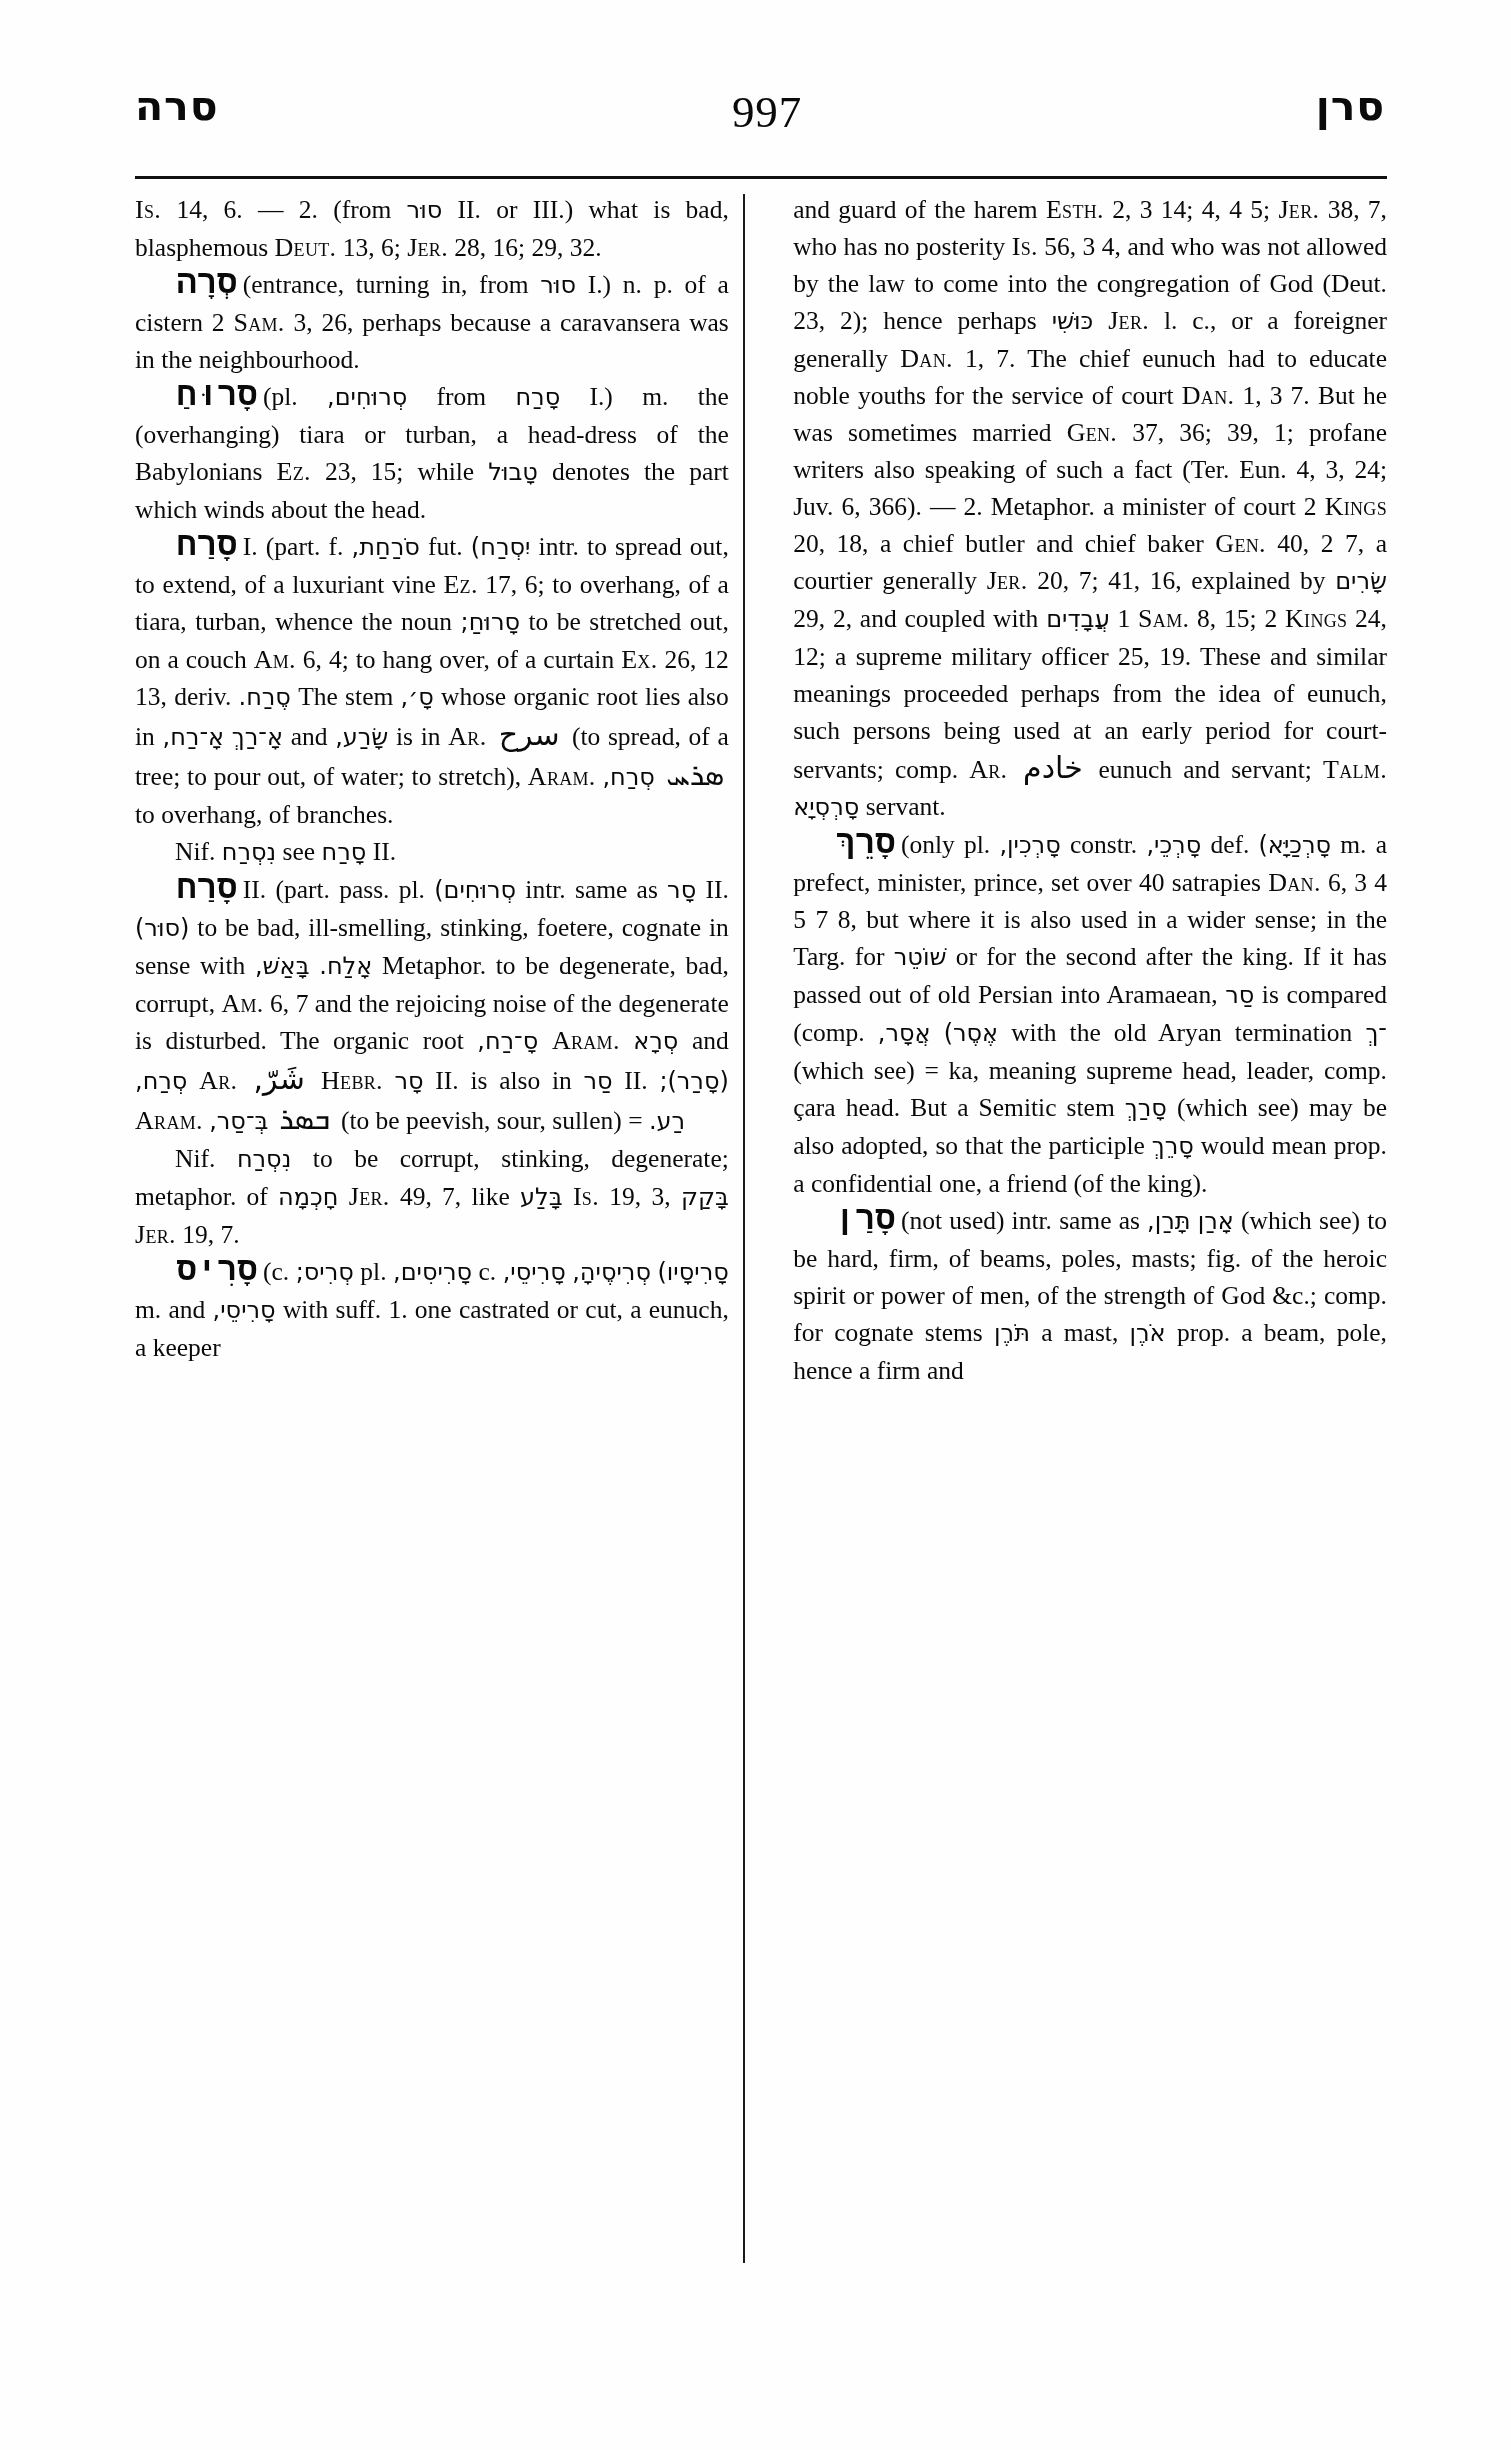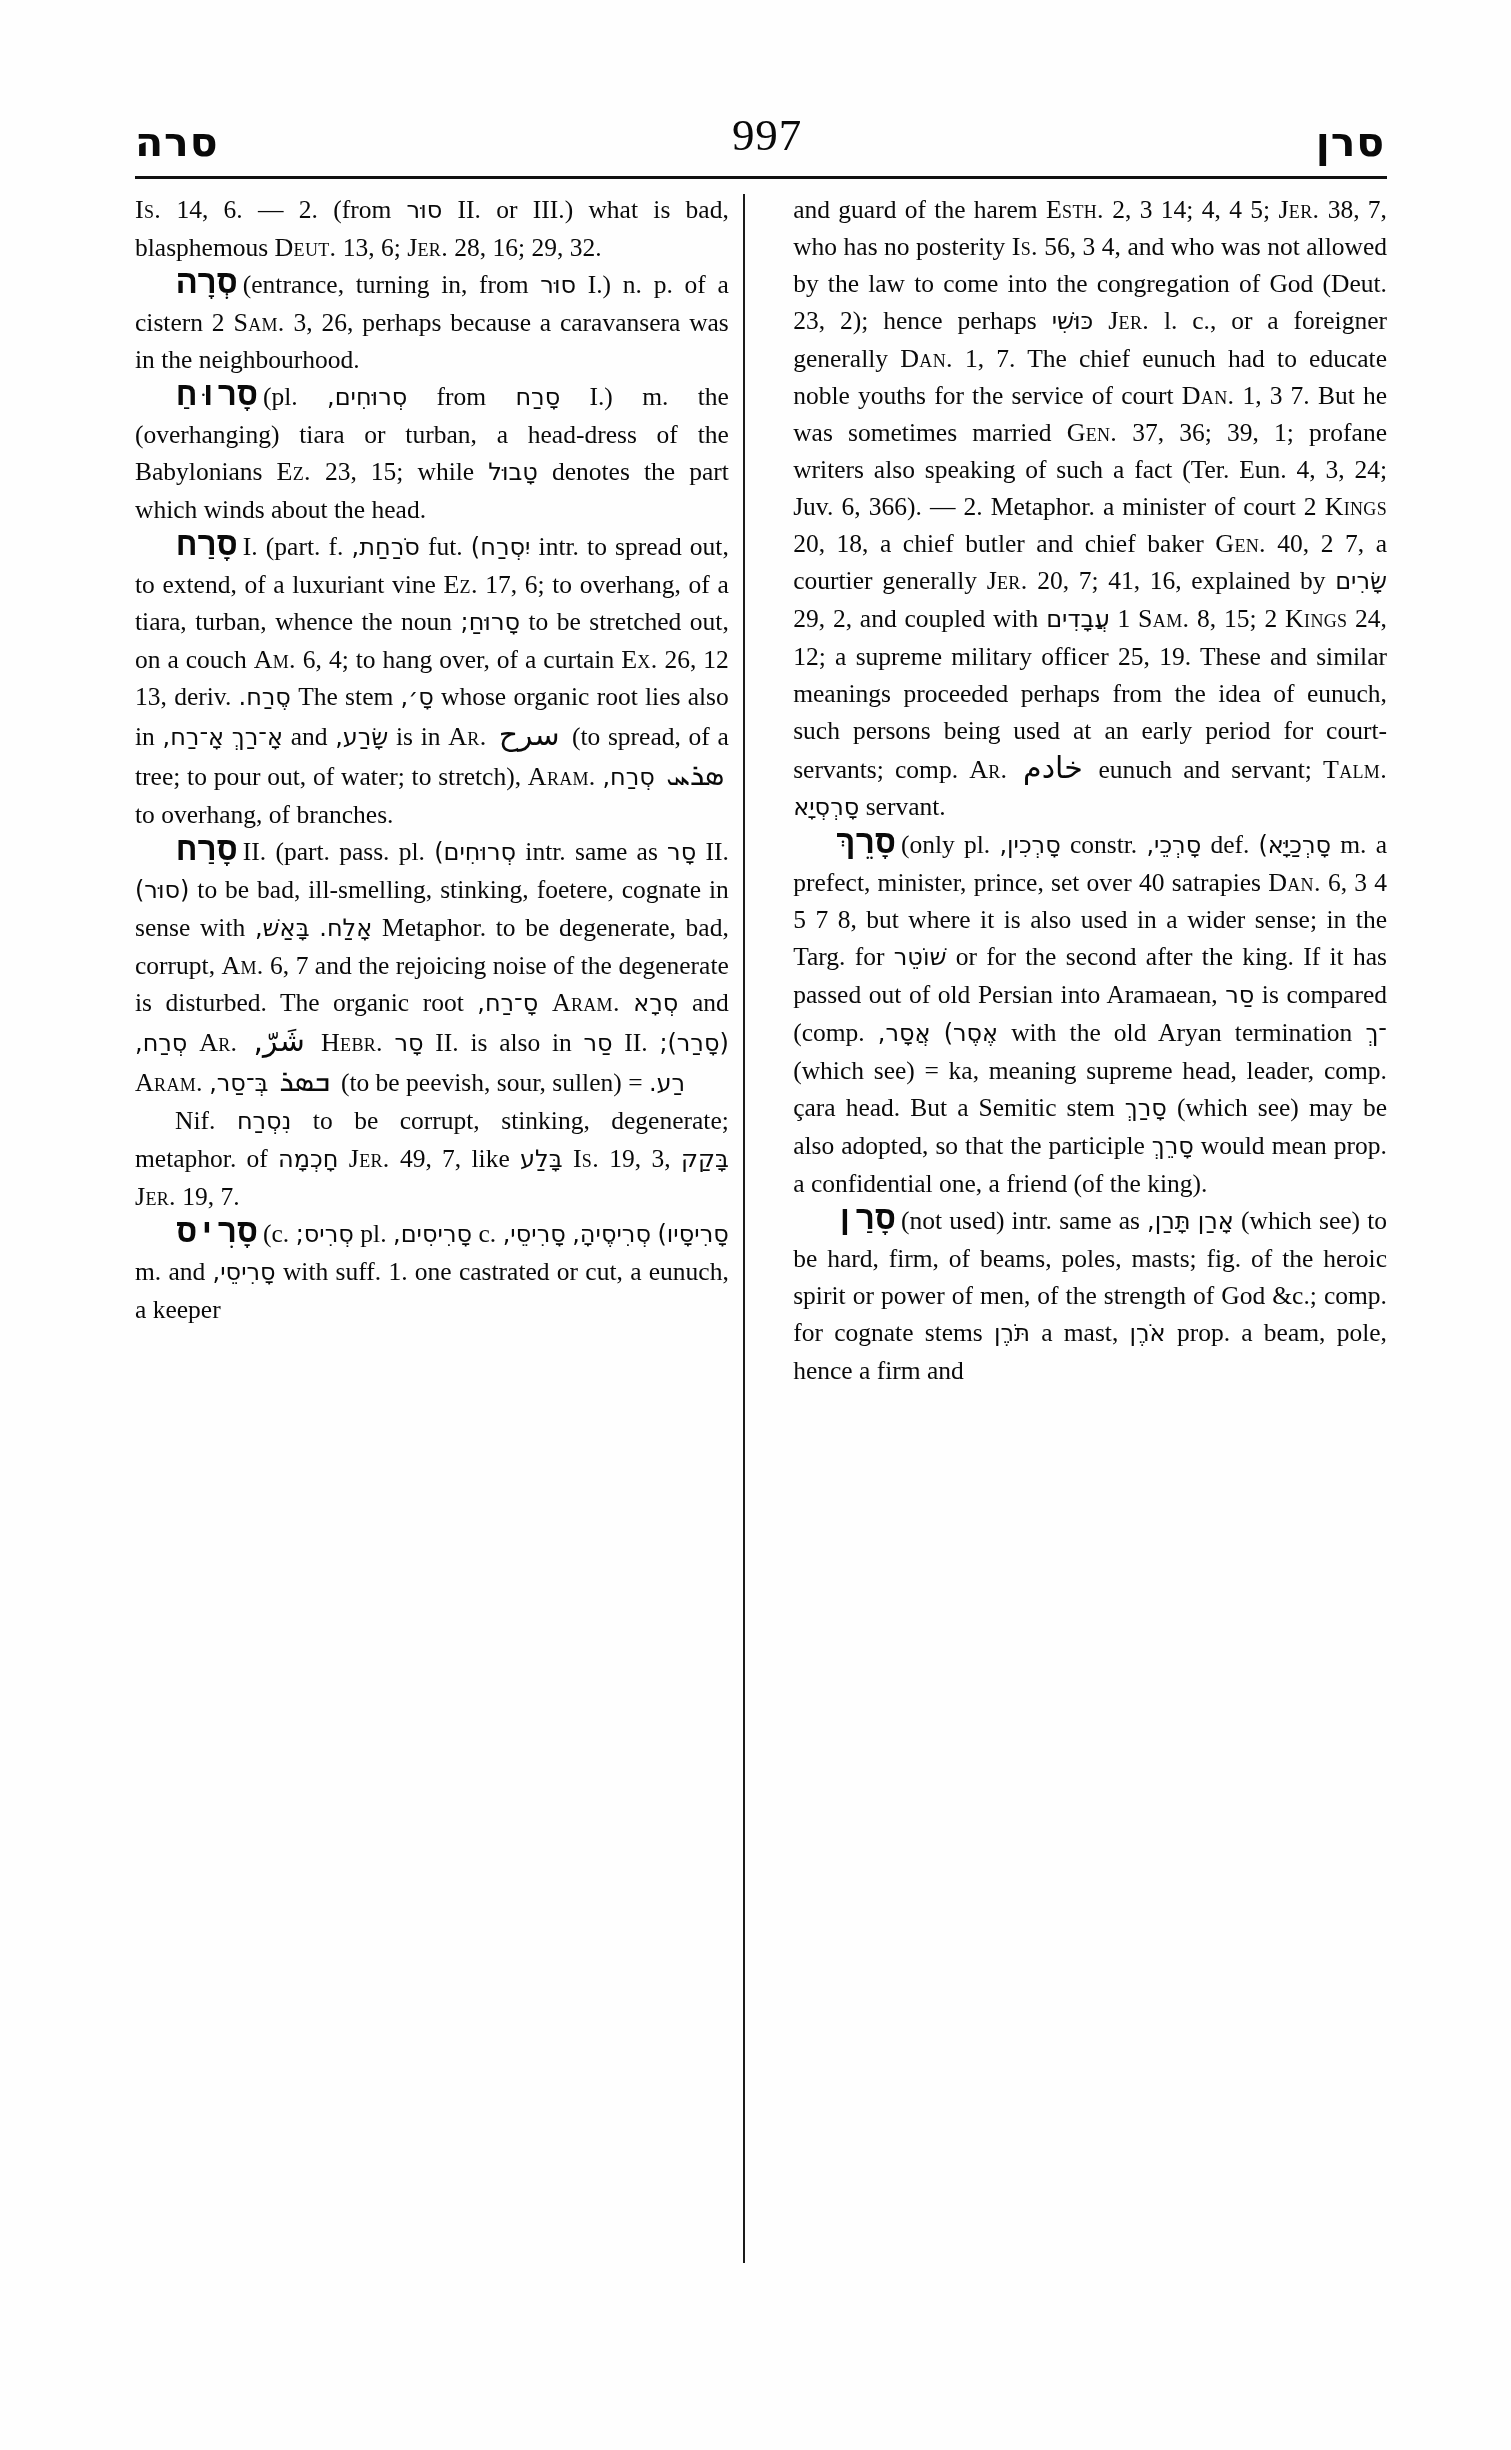--- a/index.html
+++ b/index.html
@@ -24,21 +24,20 @@
   }
 
   
   .running-head {
     position: absolute;
     left: 135px;
     top: 86px;
     width: 1250px;
     height: 77px;
     display: flex;
-    align-items: flex-end;
     justify-content: space-between;
   }
   .head-heb {
     font-family: "DejaVu Sans", sans-serif;
     font-size: 41px;
     font-weight: 700;
     line-height: 1;
     direction: rtl;
     letter-spacing: 0.9px;
   }
@@ -134,20 +133,21 @@
 
   <div class="col-divider"></div>
 
   <div class="columns">
 
     <div class="col col-left">
       <p class="para"><span><span class="sc">Is.</span> 14, 6. — 2. (from <span class="heb">סוּר</span> II. or III.) what is bad, blasphemous <span class="sc">Deut.</span> 13, 6; <span class="sc">Jer.</span> 28, 16; 29, 32.</span></p>
       <p class="para indent"><span class="lemma">סְרָה</span><span>(entrance, turning in, from <span class="heb">סוּר</span> I.) n. p. of a cistern 2 <span class="sc">Sam.</span> 3, 26, perhaps because a caravansera was in the neighbourhood.</span></p>
       <p class="para indent"><span class="lemma">סָרוּחַ</span><span>(pl. <span class="heb">סְרוּחִים,</span> from <span class="heb">סָרַח</span> I.) m. the (overhanging) tiara or turban, a head-dress of the Babylonians <span class="sc">Ez.</span> 23, 15; while <span class="heb">טָבוּל</span> denotes the part which winds about the head.</span></p>
       <p class="para indent"><span class="lemma">סָרַח</span><span class="roman">I. </span><span>(part. f. <span class="heb">סֹרַחַת,</span> fut. <span class="heb">יִסְרַח)</span> intr. to spread out, to extend, of a luxuriant vine <span class="sc">Ez.</span> 17, 6; to overhang, of a tiara, turban, whence the noun <span class="heb">סָרוּחַ;</span> to be stretched out, on a couch <span class="sc">Am.</span> 6, 4; to hang over, of a curtain <span class="sc">Ex.</span> 26, 12 13, deriv. <span class="heb">סֶרַח.</span> The stem <span class="heb">סָ׳,</span> whose organic root lies also in <span class="heb">אָ־רַח,</span> <span class="heb">אָ־רַךְ</span> and <span class="heb">שָׂרַע,</span> is in <span class="sc">Ar.</span> <span class="ara">سرح</span> (to spread, of a tree; to pour out, of water; to stretch), <span class="sc">Aram.</span> <span class="heb">סְרַח,</span> <span class="ara">ܣܪܚ</span> to overhang, of branches.</span></p>
+      <p class="para indent"><span>Nif. <span class="heb">נִסְרַח</span> see <span class="heb">סָרַח</span> II.</span></p>
       <p class="para indent"><span class="lemma">סָרַח</span><span class="roman">II. </span><span>(part. pass. pl. <span class="heb">סְרוּחִים)</span> intr. same as <span class="heb">סָר</span> II. <span class="heb">(סוּר)</span> to be bad, ill-smelling, stinking, foetere, cognate in sense with <span class="heb">בָּאַשׁ,</span> <span class="heb">אָלַח.</span> Metaphor. to be degenerate, bad, corrupt, <span class="sc">Am.</span> 6, 7 and the rejoicing noise of the degenerate is disturbed. The organic root <span class="heb">סָ־רַח,</span> <span class="sc">Aram.</span> <span class="heb">סְרָא</span> and <span class="heb">סְרַח,</span> <span class="sc">Ar.</span> <span class="ara">شَرّ,</span> <span class="sc">Hebr.</span> <span class="heb">סָר</span> II. is also in <span class="heb">סַר</span> II. <span class="heb">(סָרַר);</span> <span class="sc">Aram.</span> <span class="heb">בְּ־סַר,</span> <span class="ara">ܒܣܪ</span> (to be peevish, sour, sullen) = <span class="heb">רַע.</span></span></p>
       <p class="para indent"><span>Nif. <span class="heb">נִסְרַח</span> to be corrupt, stinking, degenerate; metaphor. of <span class="heb">חָכְמָה</span> <span class="sc">Jer.</span> 49, 7, like <span class="heb">בָּלַע</span> <span class="sc">Is.</span> 19, 3, <span class="heb">בָּקַק</span> <span class="sc">Jer.</span> 19, 7.</span></p>
       <p class="para indent"><span class="lemma">סָרִיס</span><span>(c. <span class="heb">סְרִיס;</span> pl. <span class="heb">סָרִיסִים,</span> c. <span class="heb">סָרִיסֵי,</span> <span class="heb">סְרִיסֶיהָ,</span> <span class="heb">סָרִיסָיו)</span> m. and <span class="heb">סָרִיסֵי,</span> with suff. 1. one castrated or cut, a eunuch, a keeper</span></p>
     </div>
 
     <div class="col col-right">
       <p class="para"><span>and guard of the harem <span class="sc">Esth.</span> 2, 3 14; 4, 4 5; <span class="sc">Jer.</span> 38, 7, who has no posterity <span class="sc">Is.</span> 56, 3 4, and who was not allowed by the law to come into the congregation of God (Deut. 23, 2); hence perhaps <span class="heb">כּוּשִׁי</span> <span class="sc">Jer.</span> l. c., or a foreigner generally <span class="sc">Dan.</span> 1, 7. The chief eunuch had to educate noble youths for the service of court <span class="sc">Dan.</span> 1, 3 7. But he was sometimes married <span class="sc">Gen.</span> 37, 36; 39, 1; profane writers also speaking of such a fact (Ter. Eun. 4, 3, 24; Juv. 6, 366). — 2. Metaphor. a minister of court 2 <span class="sc">Kings</span> 20, 18, a chief butler and chief baker <span class="sc">Gen.</span> 40, 2 7, a courtier generally <span class="sc">Jer.</span> 20, 7; 41, 16, explained by <span class="heb">שָׂרִים</span> 29, 2, and coupled with <span class="heb">עֲבָדִים</span> 1 <span class="sc">Sam.</span> 8, 15; 2 <span class="sc">Kings</span> 24, 12; a supreme military officer 25, 19. These and similar meanings proceeded perhaps from the idea of eunuch, such persons being used at an early period for court-servants; comp. <span class="sc">Ar.</span> <span class="ara">خادم</span> eunuch and servant; <span class="sc">Talm.</span> <span class="heb">סָרְסְיָא</span> servant.</span></p>
       <p class="para indent"><span class="lemma">סָרֵךְ</span><span>(only pl. <span class="heb">סָרְכִין,</span> constr. <span class="heb">סָרְכֵי,</span> def. <span class="heb">סָרְכַיָּא)</span> m. a prefect, minister, prince, set over 40 satrapies <span class="sc">Dan.</span> 6, 3 4 5 7 8, but where it is also used in a wider sense; in the Targ. for <span class="heb">שׁוֹטֵר</span> or for the second after the king. If it has passed out of old Persian into Aramaean, <span class="heb">סַר</span> is compared (comp. <span class="heb">אֲסָר,</span> <span class="heb">אֶסֶר)</span> with the old Aryan termination <span class="heb">־ךְ</span> (which see) = ka, meaning supreme head, leader, comp. çara head. But a Semitic stem <span class="heb">סָרַךְ</span> (which see) may be also adopted, so that the participle <span class="heb">סָרֵךְ</span> would mean prop. a confidential one, a friend (of the king).</span></p>
       <p class="para indent"><span class="lemma">סָרַן</span><span>(not used) intr. same as <span class="heb">תָּרַן,</span> <span class="heb">אָרַן</span> (which see) to be hard, firm, of beams, poles, masts; fig. of the heroic spirit or power of men, of the strength of God &amp;c.; comp. for cognate stems <span class="heb">תֹּרֶן</span> a mast, <span class="heb">אֹרֶן</span> prop. a beam, pole, hence a firm and</span></p>
     </div>

